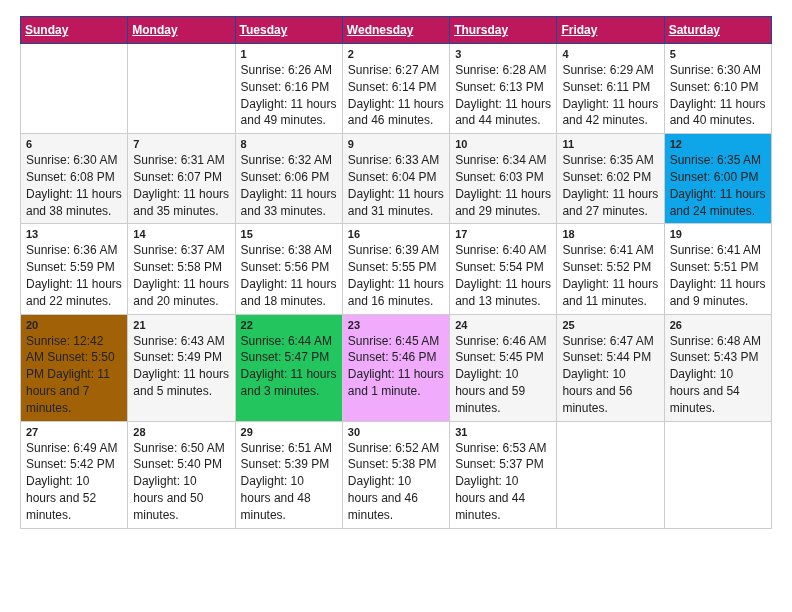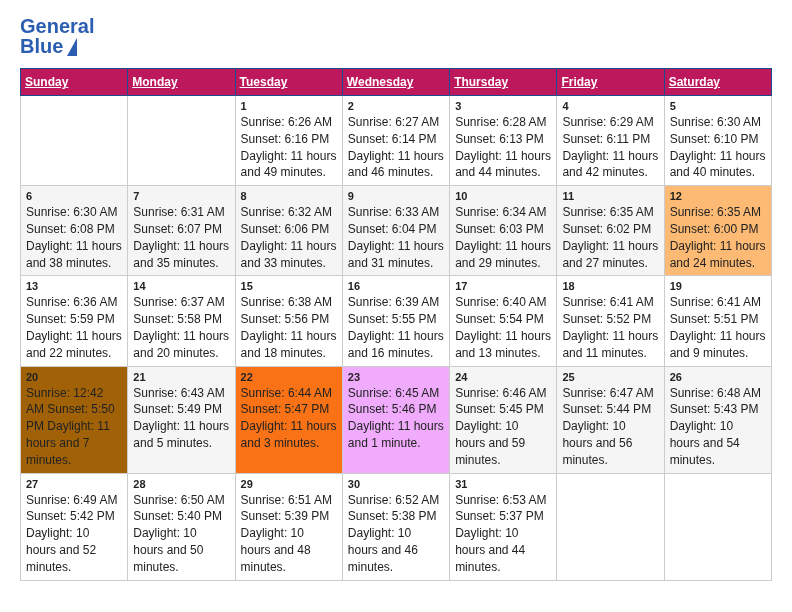--- a/index.html
+++ b/index.html
@@ -103,35 +103,20 @@
       border-left: 10px solid transparent;
       border-bottom: 18px solid #2b5eb0;
       margin-left: 4px;
       margin-bottom: -2px;
     }
   </style>
 </head>
 <body>
 
 <div class="page">
-  <div class="header">
-    <div class="logo-wrapper">
-      <div class="logo-line1">
-        <span class="blue">General</span>
-      </div>
-      <div class="logo-line2">
-        <span>Blue</span>
-        <div class="logo-triangle"></div>
-      </div>
-    </div>
-    <div class="title-block">
-      <div class="month-title"></div>
-      <div class="location"></div>
-    </div>
-  </div>
 
   <table class="calendar">
     <thead>
       <tr>
       <th>Sunday</th>
           <th>Monday</th>
           <th>Tuesday</th>
           <th>Wednesday</th>
           <th>Thursday</th>
           <th>Friday</th>
@@ -203,21 +188,21 @@
             <div class="cell-content">Sunrise: 6:34 AM
 Sunset: 6:03 PM
 Daylight: 11 hours and 29 minutes.</div>
           </td>
           <td style="background: rgb(245, 245, 245); margin-top: 40px;">
             <span class="day-num">11</span>
             <div class="cell-content">Sunrise: 6:35 AM
 Sunset: 6:02 PM
 Daylight: 11 hours and 27 minutes.</div>
           </td>
-          <td style="background: #fdba74;">
+          <td style="background: #0ea5e9;">
             <span class="day-num">12</span>
             <div class="cell-content">Sunrise: 6:35 AM
 Sunset: 6:00 PM
 Daylight: 11 hours and 24 minutes.</div>
           </td>
         </tr>
         <tr>
           <td>
             <span class="day-num">13</span>
             <div class="cell-content">Sunrise: 6:36 AM
@@ -267,21 +252,21 @@
             <div class="cell-content">Sunrise: 12:42 AM
 Sunset: 5:50 PM
 Daylight: 11 hours and 7 minutes.</div>
           </td>
           <td style="background: rgb(245, 245, 245);">
             <span class="day-num">21</span>
             <div class="cell-content">Sunrise: 6:43 AM
 Sunset: 5:49 PM
 Daylight: 11 hours and 5 minutes.</div>
           </td>
-          <td style="background: #f97316;">
+          <td style="background: #22c55e;">
             <span class="day-num">22</span>
             <div class="cell-content">Sunrise: 6:44 AM
 Sunset: 5:47 PM
 Daylight: 11 hours and 3 minutes.</div>
           </td>
           <td style="background: #f0abfc;">
             <span class="day-num">23</span>
             <div class="cell-content">Sunrise: 6:45 AM
 Sunset: 5:46 PM
 Daylight: 11 hours and 1 minute.</div>

